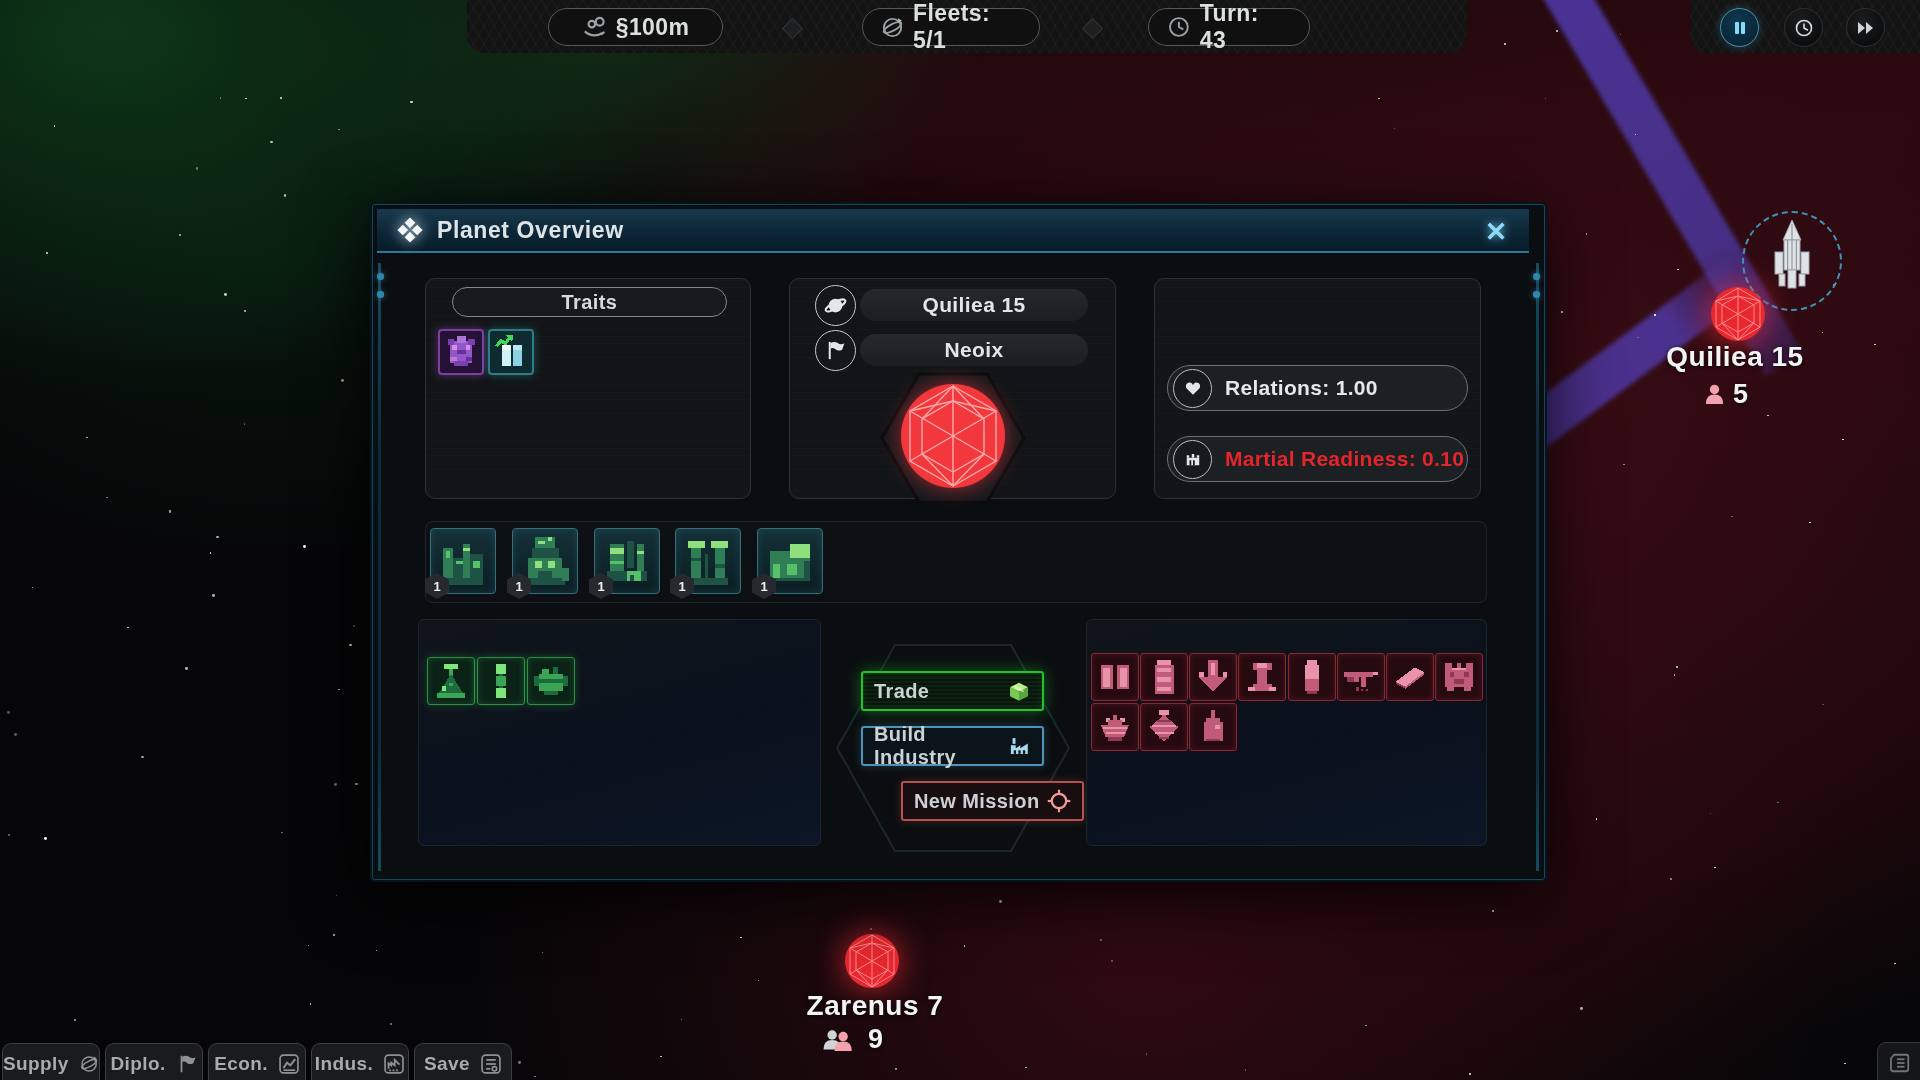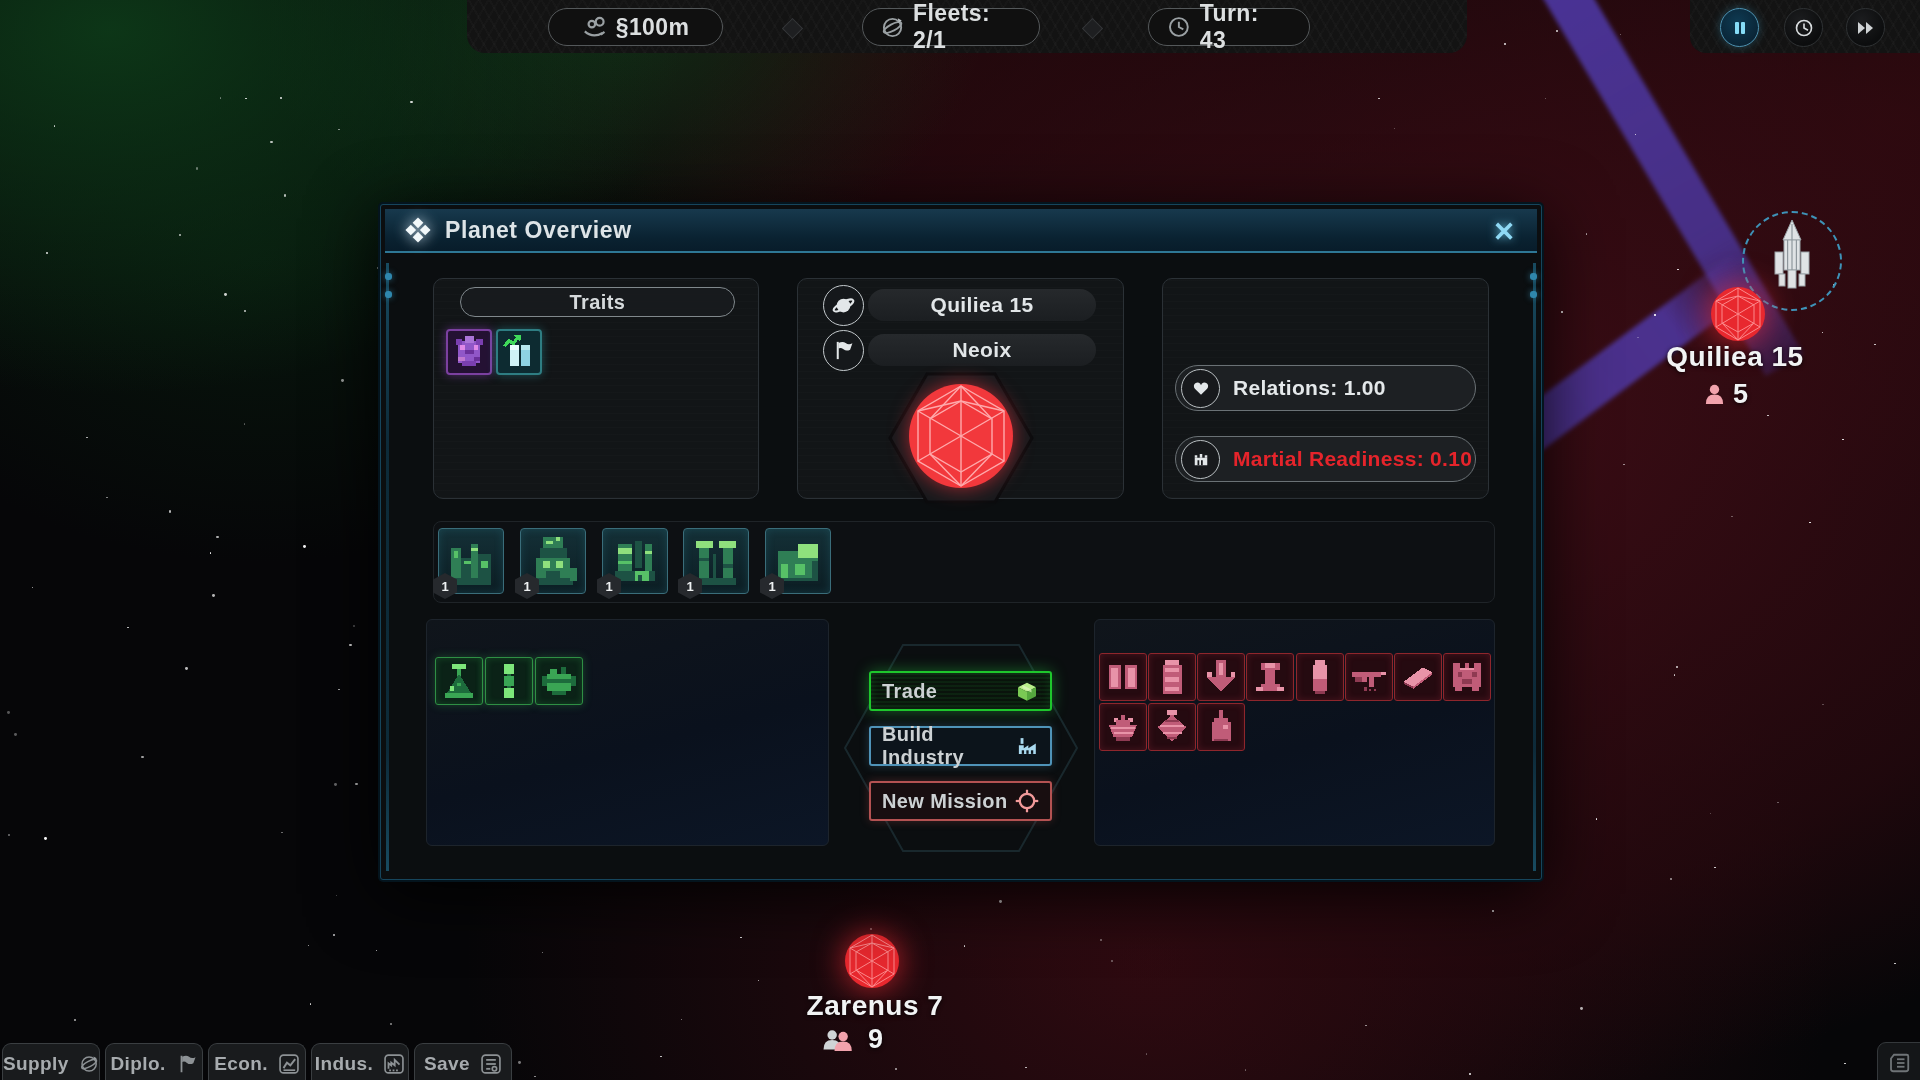--- a/index.html
+++ b/index.html
@@ -32,22 +32,22 @@
     border:1.5px solid #54585a;border-radius:20px;background:#101010;color:#dcdfe0;
     font-size:23px;font-weight:600;letter-spacing:.4px;padding:0 18px;box-sizing:border-box;}
   .sep-diamond{position:absolute;top:21px;width:13px;height:13px;transform:rotate(45deg);
     background:#1e1f21;border:1px solid #343638;}
   .ctl{position:absolute;top:8px;width:37px;height:37px;border-radius:50%;background:radial-gradient(circle at 40% 32%,#1c1d1f,#0c0d0e 70%);
     border:1.5px solid #2e3133;display:flex;align-items:center;justify-content:center;cursor:pointer;}
   .ctl.active{background:radial-gradient(circle at 45% 35%, #0e3a52, #0a2435 75%);border-color:#4d94b4;
     box-shadow:0 0 10px rgba(70,170,210,.35);}
 
   
-  .modal{position:absolute;left:380px;top:204px;width:1160px;height:674px;background:#0b0e10;
-    border:1px solid #16455c;border-radius:3px;box-shadow:0 0 0 2px #04141d, 0 14px 70px rgba(0,0,0,.9);}
+  .modal{position:absolute;left:372px;top:204px;width:1160px;height:674px;background:#0b0e10;
+    border:1px solid #16455c;border-radius:3px;box-shadow:0 0 0 2px #04141d, 0 14px 70px rgba(0,0,0,.9);padding-left:11px;}
   .modal-header{position:absolute;left:4px;top:4px;width:1152px;height:44px;box-sizing:border-box;
     background:linear-gradient(180deg,#17394d,#0a2231 70%,#081c2a);
     border-bottom:2px solid #2e7795;display:flex;align-items:center;padding-left:20px;gap:14px;}
   .modal-title{font-size:23px;font-weight:600;color:#dde4e7;letter-spacing:.6px;}
   .close-x{position:absolute;right:18px;top:8px;width:30px;height:30px;background:none;border:none;cursor:pointer;
     color:#8fd9f5;font-size:27px;font-weight:700;line-height:30px;text-align:center;padding:0;
     text-shadow:0 0 10px rgba(110,205,240,.9);}
   .edge-line{position:absolute;width:3px;top:58px;height:608px;background:linear-gradient(180deg,#1b5a74,#0e3244 30%,#0e3244 80%,#1b5a74);opacity:.8;}
   .edge-dot{position:absolute;width:7px;height:7px;border-radius:3px;background:#2f87ad;box-shadow:0 0 6px rgba(60,160,200,.6);}
 
@@ -89,21 +89,21 @@
   .gslot.sup{border:1px solid #2f8f44;background:#0b2217;box-shadow:0 0 10px rgba(60,200,90,.28), inset 0 0 7px rgba(60,200,90,.22);}
   .gslot.dem{border:1px solid #8f262c;background:#250a10;box-shadow:inset 0 0 7px rgba(220,60,90,.2);}
 
   .hexline{position:absolute;left:458px;top:428px;pointer-events:none;}
   .action{position:absolute;left:488px;width:183px;height:40px;border-radius:3px;box-sizing:border-box;cursor:pointer;
     display:flex;align-items:center;justify-content:space-between;padding:0 11px;
     font-family:"Liberation Sans",sans-serif;font-size:20px;font-weight:600;color:#ccd1d3;letter-spacing:.4px;}
   .act-trade{top:466px;border:2px solid #1ec62c;box-shadow:0 0 15px rgba(40,220,70,.4), inset 0 0 10px rgba(40,220,70,.14);
     background:repeating-linear-gradient(180deg, rgba(40,220,70,.08) 0 2px, rgba(0,0,0,0) 2px 4px), #0a130c;}
   .act-industry{top:521px;border:2px solid #4f93b8;box-shadow:0 0 10px rgba(80,150,190,.3);background:#0c141b;}
-  .act-mission{top:576px;border:2px solid #b45252;box-shadow:0 0 10px rgba(190,80,80,.3);background:#180e10;}
+  .act-mission{top:576px;border:2px solid #b45252;box-shadow:0 0 10px rgba(190,80,80,.3);background:#180e10;margin-left:40px;}
 
   
   .planet{position:absolute;cursor:pointer;}
   .map-label{position:absolute;font-size:28px;font-weight:600;color:#f1f3f4;letter-spacing:.5px;text-align:center;
     text-shadow:0 1px 4px rgba(0,0,0,.8);}
   .pop-row{position:absolute;display:flex;align-items:center;gap:6px;font-size:27px;font-weight:600;color:#f1f3f4;
     text-shadow:0 1px 4px rgba(0,0,0,.8);}
   .orbit-ring{position:absolute;border:2px dashed #3e93b8;border-radius:50%;display:flex;align-items:center;justify-content:center;cursor:pointer;}
 
   
@@ -382,21 +382,21 @@
   </div>
   <div class="sep-diamond" style="left:785px;"></div>
   <div class="pill" style="left:862px;width:178px;">
     <svg width="25" height="25" viewBox="0 0 16 16">
       <g fill="none" stroke="#9aa0a3" stroke-width="1.3">
         <circle cx="8" cy="8" r="6"></circle>
         <ellipse cx="8" cy="8" rx="6.8" ry="2.3" transform="rotate(-28 8 8)"></ellipse>
       </g>
       <polygon points="11.6,1.6 14.4,3.2 12.3,4.6" fill="#b8bdc0"></polygon>
     </svg>
-    <span>Fleets: 2/1</span>
+    <span>Fleets: 5/1</span>
   </div>
   <div class="sep-diamond" style="left:1085px;"></div>
   <div class="pill" style="left:1148px;width:162px;">
     <svg width="24" height="24" viewBox="0 0 16 16">
       <g fill="none" stroke="#9aa0a3" stroke-width="1.3">
         <circle cx="8" cy="8" r="6"></circle>
           <path d="M8,4.4 V8 L11,9.6"></path>
       </g>
     </svg>
     <span>Turn: 43</span>

